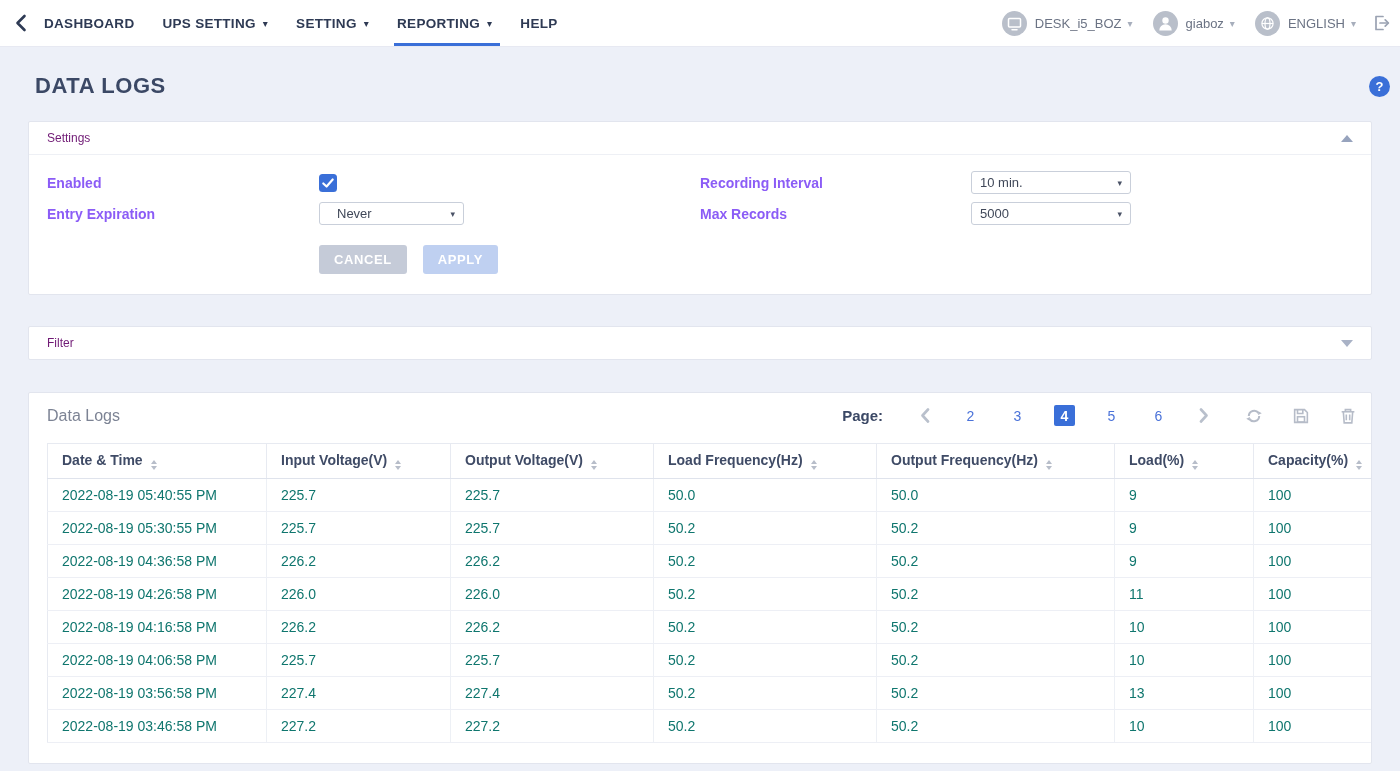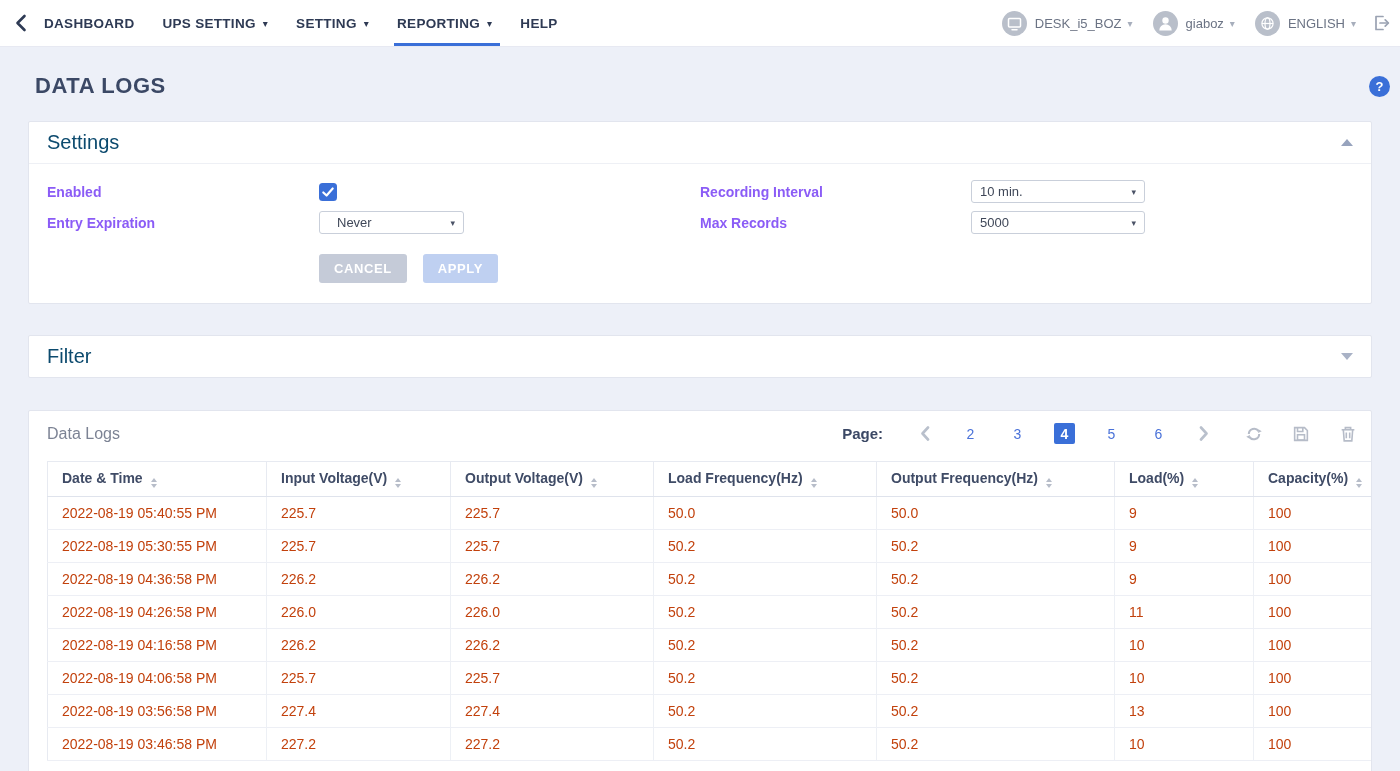--- a/index.html
+++ b/index.html
@@ -29,41 +29,41 @@
   .title-row { display:flex; justify-content:space-between; align-items:center;
     padding:26px 10px 22px 35px; }
   .title-row h1 { font-size:22px; font-weight:bold; color:#3b4865; letter-spacing:.6px; }
   .help { width:21px; height:21px; border-radius:50%; background:#3a6fd8; color:#fff;
     font-size:13px; font-weight:bold; display:inline-flex; align-items:center;
     justify-content:center; cursor:pointer; }
 
   
   .card { background:#fff; border:1px solid #e2e5ee; border-radius:2px; margin:0 28px; }
   .card-head { display:flex; justify-content:space-between; align-items:center;
-    padding:9px 18px; font-size:20px; color:#0c4a6e; cursor:pointer; }
+    padding:9px 18px; font-size:12px; color:#701a75; cursor:pointer; }
   .settings-card .card-head { border-bottom:1px solid #eef0f5; }
   .tri-up { width:0; height:0; border-left:6px solid transparent; border-right:6px solid transparent;
     border-bottom:7px solid #97a3bd; }
   .tri-down { width:0; height:0; border-left:6px solid transparent; border-right:6px solid transparent;
     border-top:7px solid #a9b2c6; }
 
   
   .card-body { padding:12px 18px 20px 18px; }
   .form-grid { display:flex; }
   .fcol { width:50%; }
   .field-row { display:flex; align-items:center; min-height:31px; }
   .field-row label { font-size:14px; font-weight:bold; color:#8b5cf6; }
   .fcol.left .field-row label { width:272px; }
   .fcol.right .field-row label { width:271px; }
   .checkbox { width:18px; height:18px; border-radius:3.5px; background:#3a6fd8;
     display:inline-flex; align-items:center; justify-content:center; cursor:pointer; }
   .select { position:relative; display:inline-flex; align-items:center; height:23px;
     border:1px solid #c9cfda; border-radius:3px; background:#fff; font-size:13px;
     color:#3f4758; padding:0 24px 0 8px; cursor:pointer; }
-  .select.w145 { width:145px;padding-left:17px; } .select.w150 { width:174px; }
+  .select.w145 { width:145px;padding-left:17px; } .select.w150 { width:160px; }
   .sel-caret { position:absolute; right:8px; font-size:9px; color:#4a5266; font-style:normal; }
   .btn-row { margin:16px 0 0 272px; display:flex; }
   .btn { border:none; border-radius:3px; color:#fff; font-weight:bold; font-size:13px;
     letter-spacing:.6px; padding:7px 15px; cursor:pointer;
     font-family:"Liberation Sans","DejaVu Sans",sans-serif; }
   .btn.cancel { background:#c5cbd8; margin-right:16px; }
   .btn.apply { background:#bfd0f1; }
 
   .filter-card { margin-top:31px; }
   .logs-card { margin-top:32px; padding-bottom:20px; }
@@ -79,21 +79,21 @@
   .pg-num.active { background:#3a6fd8; color:#fff; font-weight:bold; }
   .pg-icon { display:inline-flex; margin-left:9px; cursor:pointer; }
 
   
   .table-wrap { margin:5px 0 0 18px; overflow:hidden; }
   table { border-collapse:collapse; table-layout:fixed; width:1366px;
     border-top:1px solid #e7eaf1; border-left:1px solid #e7eaf1; }
   th { text-align:left; font-size:14px; font-weight:bold; color:#3f4b66;
     padding:8px 8px 8px 14px; border-bottom:1px solid #dfe3ec; border-right:1px solid #e7eaf1;
     white-space:nowrap; cursor:pointer; }
-  td { font-size:14px; color:#c2410c; padding:8px 8px 8px 14px;
+  td { font-size:14px; color:#0f766e; padding:8px 8px 8px 14px;
     border-bottom:1px solid #edeff5; border-right:1px solid #edf0f5; white-space:nowrap; }
   .sort { display:inline-flex; flex-direction:column; margin-left:8px; vertical-align:1px; }
   .sort i { display:block; width:0; height:0; border-left:3.5px solid transparent;
     border-right:3.5px solid transparent; }
   .sort .tu { border-bottom:4px solid #b7bdc9; margin-bottom:2px; }
   .sort .td2 { border-top:4px solid #b7bdc9; }
 </style>
 </head>
 <body>
 

